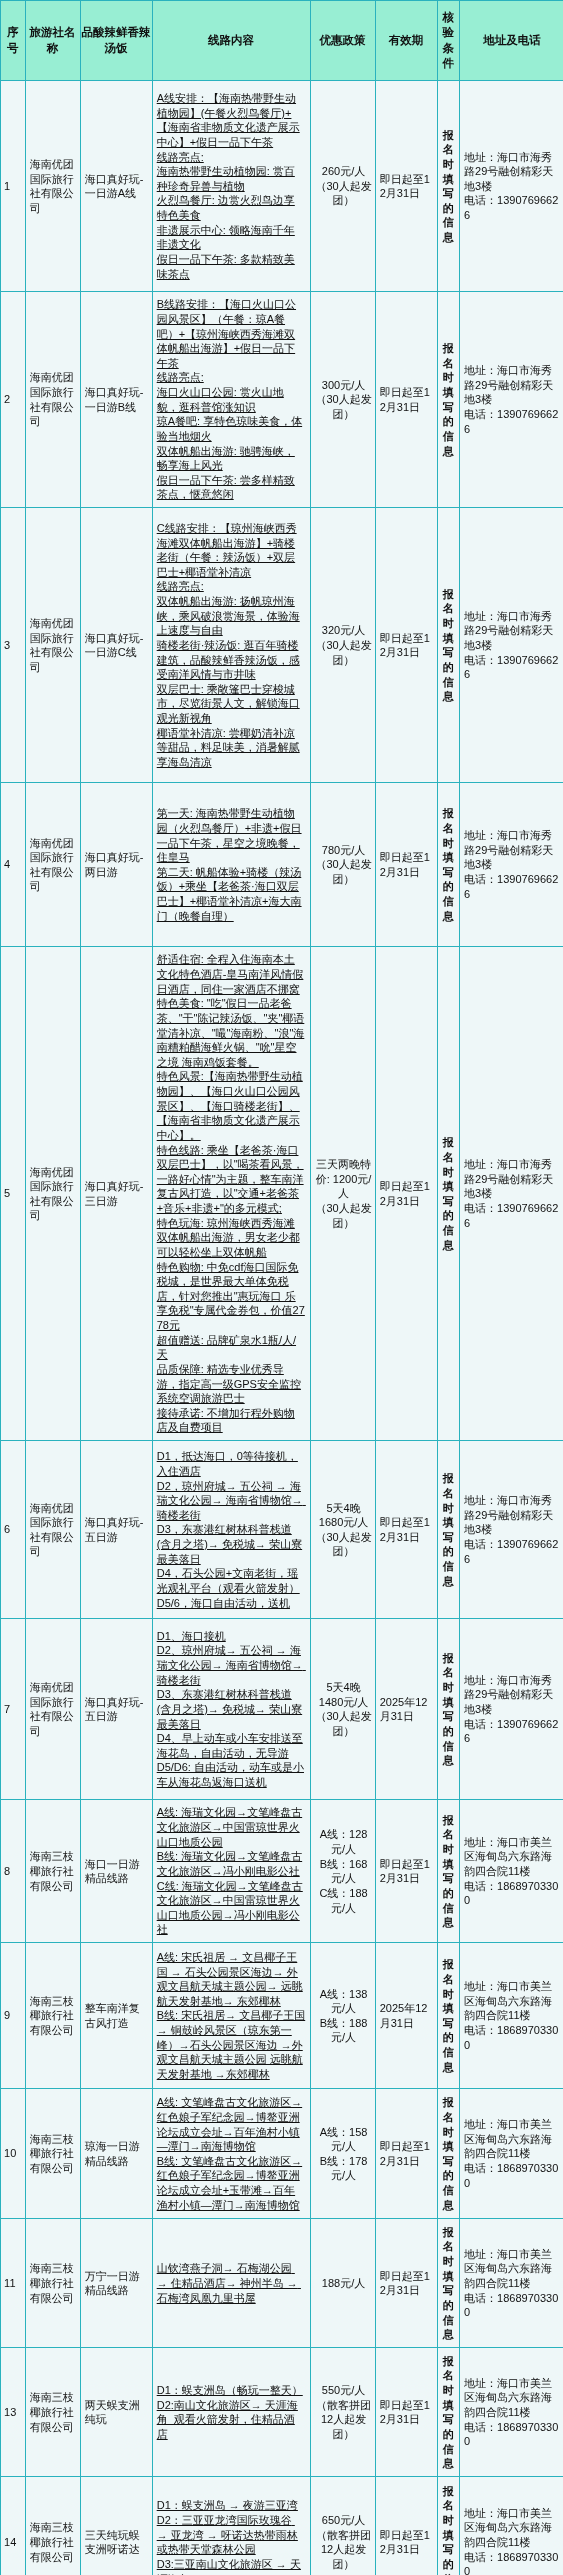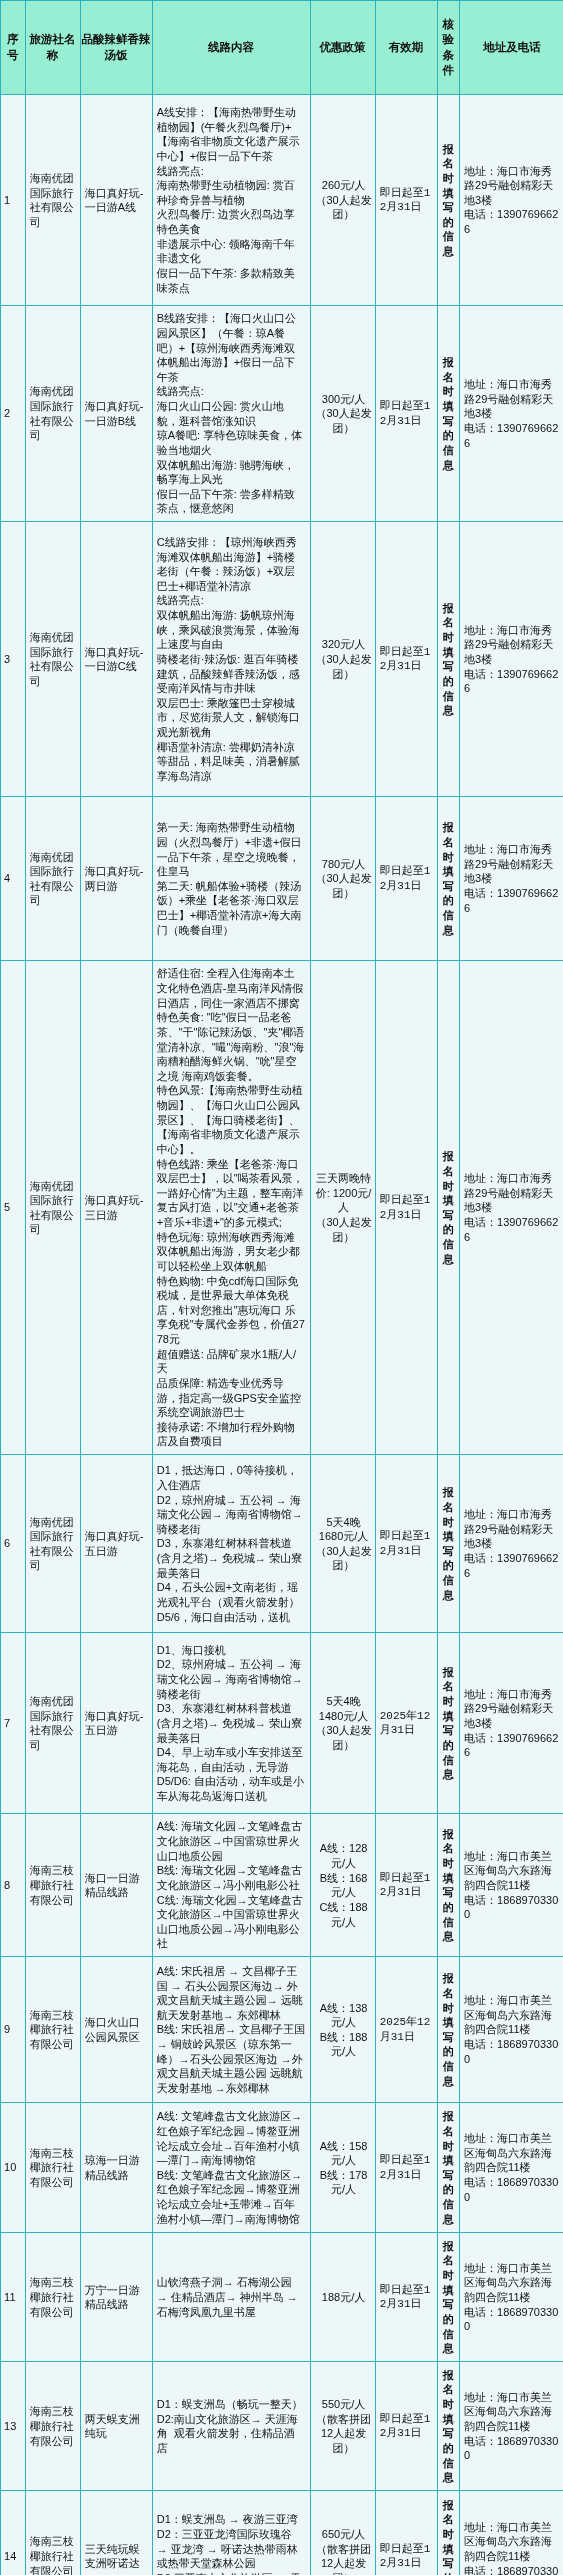--- a/index.html
+++ b/index.html
@@ -37,33 +37,33 @@
     word-break:break-all;
     overflow-wrap:break-word;
     white-space:pre-wrap;
   }
   thead tr{height:66px;}
   thead th{
     background:var(--header-bg);
     font-weight:bold;
     font-size:11.5px;
     text-align:center;
-    padding:16px 1px;
+    padding:9px 1px;
   }
   td{
     background:var(--body-bg);
     text-align:left;
     padding:4.2px 4.2px;
   }
   td.col-no{padding:2.1px 1px 2.1px 3.1px;}
   td.col-agency{padding:3.1px 2.1px 3.1px 4.2px;margin-left:38px;}
   td.col-route{padding:3.1px 2.1px 3.1px 4.2px;margin-left:12px;}
-  td.col-content{padding:5.2px 4.2px;}
+  td.col-content{padding:5.2px 4.2px;text-decoration:underline;}
   td.col-policy{padding:3.1px 2.1px 3.1px 4.2px;text-align:center;}
-  td.col-validity{padding:3.1px 2.1px 3.1px 4.2px;font-family:Liberation Mono, monospace;}
+  td.col-validity{padding:3.1px 2.1px 3.1px 4.2px;}
   td.col-verify{text-align:center;padding:3.1px 0.5px;font-weight:bold;}
   td.col-contact{padding:3.1px 2.1px 3.1px 4.2px;}
 </style>
 </head>
 <body>
 
 <table>
   <colgroup>
     <col class="c-no">
       <col class="c-agency">
@@ -216,21 +216,21 @@
 B线：168元/人
 C线：188元/人</td>
         <td class="col-validity">即日起至12月31日</td>
         <td class="col-verify">报名时填写的信息</td>
         <td class="col-contact">地址：海口市美兰区海甸岛六东路海韵四合院11楼
 电话：18689703300</td>
       </tr>
       <tr style="height: 146px;">
         <td class="col-no">9</td>
         <td class="col-agency">海南三枝椰旅行社有限公司</td>
-        <td class="col-route">海口火山口公园风景区</td>
+        <td class="col-route">整车南洋复古风打造</td>
         <td class="col-content">A线: 宋氏祖居 → 文昌椰子王国 → 石头公园景区海边→ 外观文昌航天城主题公园→ 远眺航天发射基地→ 东郊椰林
 B线: 宋氏祖居→ 文昌椰子王国→ 铜鼓岭风景区（琼东第一峰）→石头公园景区海边 →外观文昌航天城主题公园 远眺航天发射基地 →东郊椰林</td>
         <td class="col-policy">A线：138元/人
 B线：188元/人</td>
         <td class="col-validity">2025年12月31日</td>
         <td class="col-verify">报名时填写的信息</td>
         <td class="col-contact">地址：海口市美兰区海甸岛六东路海韵四合院11楼
 电话：18689703300</td>
       </tr>
       <tr style="height: 130px;">

